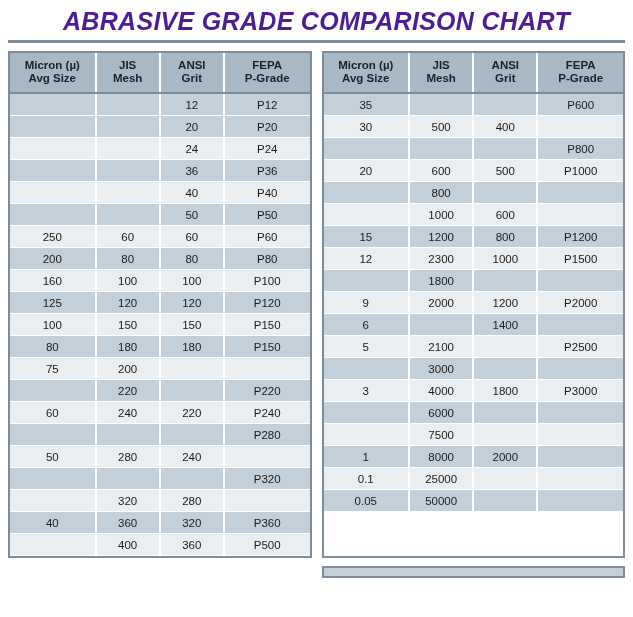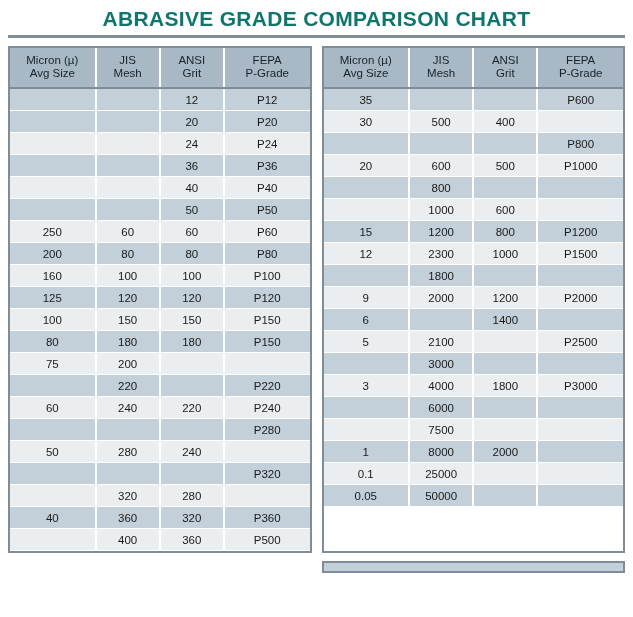--- a/index.html
+++ b/index.html
@@ -16,23 +16,24 @@
   #page {
     position: relative;
     width: 633px;
     height: 617px;
     background: #ffffff;
   }
   .title {
     text-align: center;
     font-family: "Liberation Sans", sans-serif;
     font-weight: bold;
-    font-size: 21px;
+    font-style: italic;
+    font-size: 25px;
     letter-spacing: 0.3px;
-    color: #0f766e;
+    color: #4c1d95;
     padding: 7px 0 4px 0;
   }
   .title-rule {
     height: 3px;
     background: #7e8d99;
     margin: 0 8px 8px 8px;
   }
   .tables {
     display: flex;
     flex-direction: row;
@@ -48,21 +49,21 @@
   }
   table.grade {
     width: 100%;
     border-collapse: collapse;
     table-layout: fixed;
   }
   table.grade th {
     background: #a8b8c4;
     color: #14232e;
     font-size: 11.5px;
-    font-weight: normal;
+    font-weight: bold;
     text-align: center;
     padding: 6px 2px 7px 2px;
     border-right: 2px solid #ffffff;
     border-bottom: 2px solid #7e8d99;
     line-height: 1.15;
     vertical-align: middle;
   }
   table.grade th:last-child {
     border-right: none;
   }

